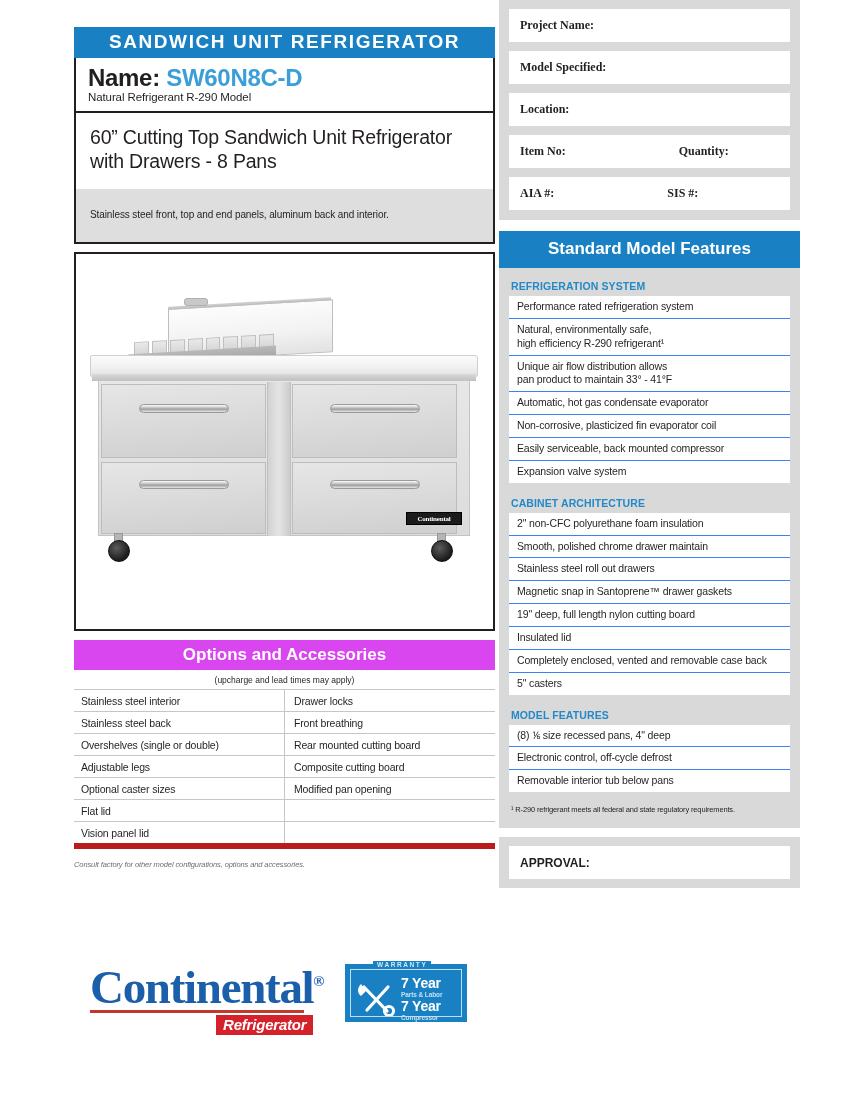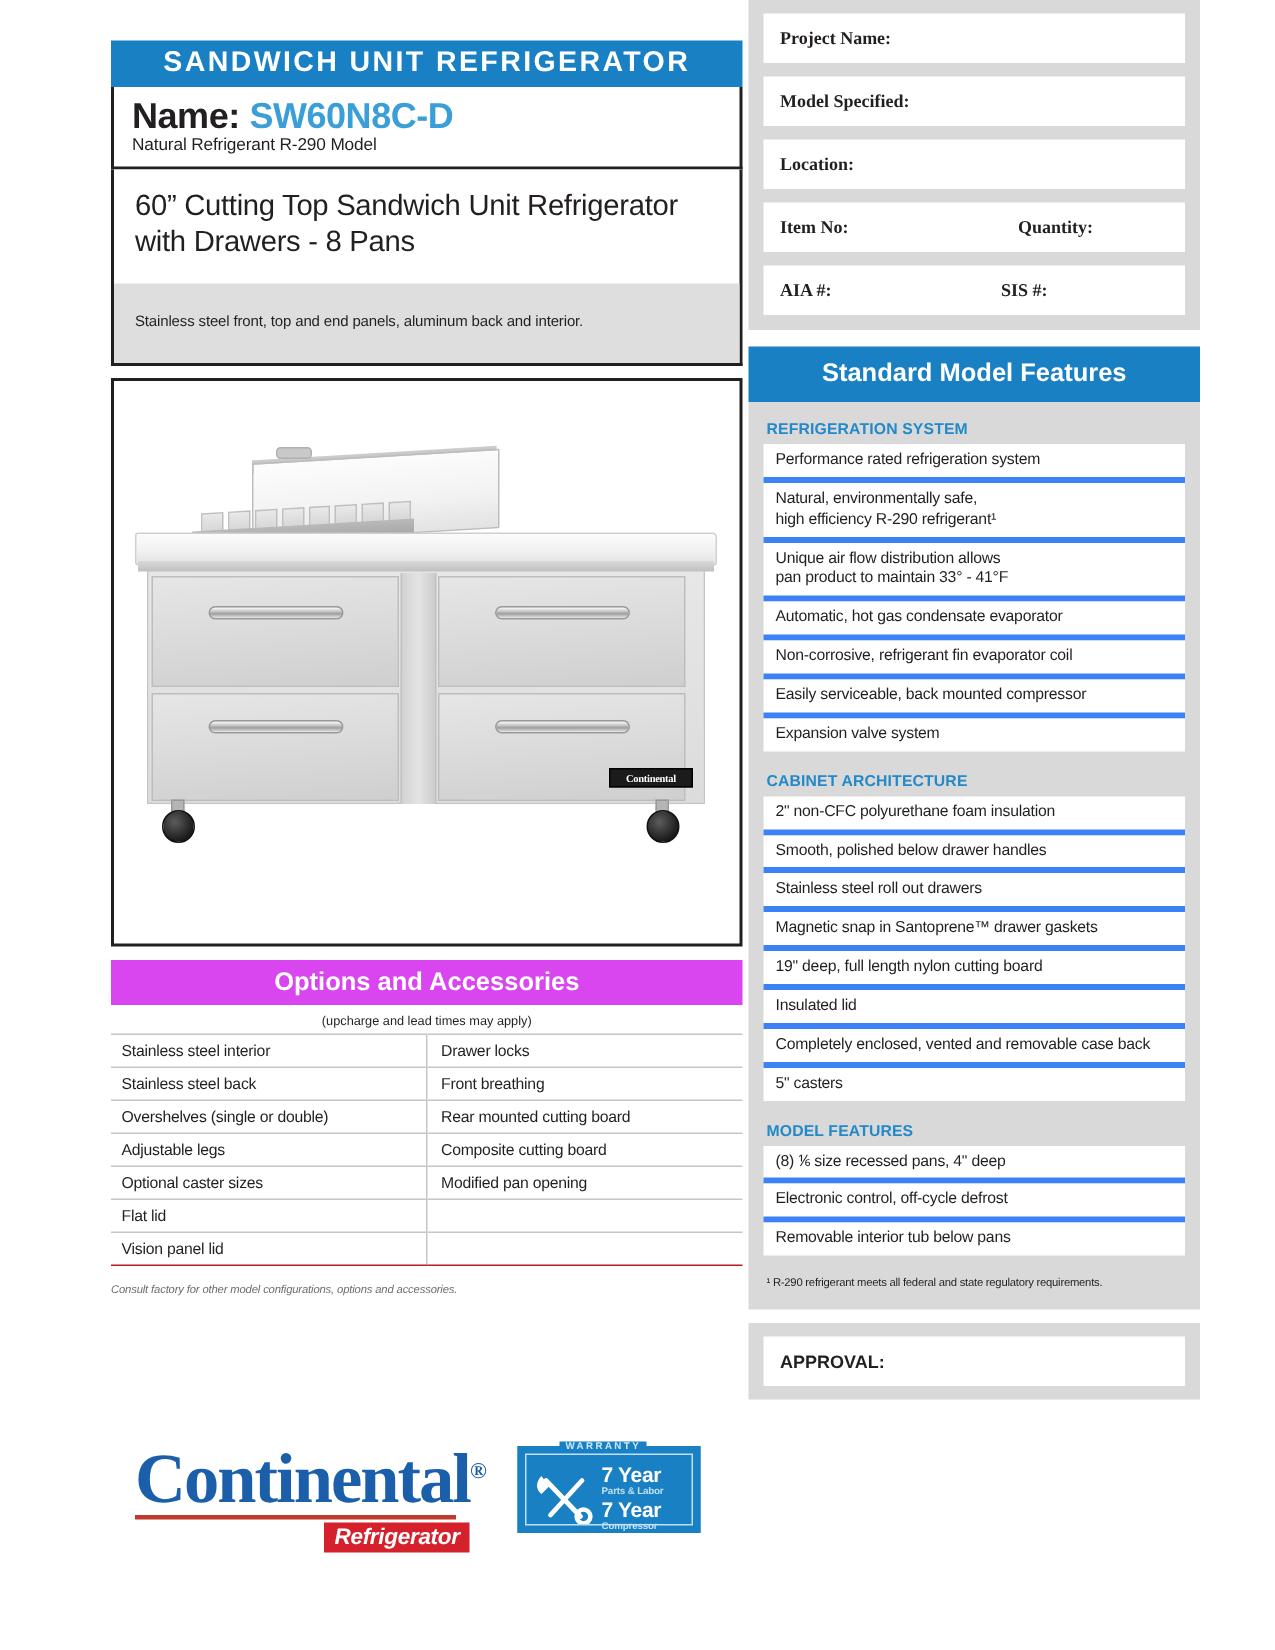--- a/index.html
+++ b/index.html
@@ -157,21 +157,21 @@
   }
   .opt-sub { text-align:center; font-size:8.5px; color:#231f20; padding:5px 0 4px; }
   .opt-table { width:100%; border-collapse:collapse; table-layout:fixed; }
   .opt-table td {
     border-top:1px solid #c6c6c6;
     font-size:10.5px; color:#231f20;
     padding:4.5px 0 4.5px 7px;
     height:20px;
     letter-spacing:-0.15px;
   }
-  .opt-table tr:last-child td { border-bottom:1px solid #b91c1c; }
+  .opt-table tr:last-child td { border-bottom:6px solid #b91c1c; }
   .opt-table td.col2 { border-left:1px solid #c6c6c6; padding-left:9px; }
   .opt-foot {
     font-size:7.5px; font-style:italic; color:#6d6d6d;
     padding-top:11px; letter-spacing:-0.1px;
   }
 
   
   #footer-logo {
     position:absolute; left:90px; top:956px; width:400px; height:84px;
   }
@@ -224,21 +224,21 @@
   }
   .feat-body { background:#d9d9d9; padding:12px 10px 14px 10px; }
   .sec-head {
     color:#2389c8; font-size:10.5px; font-weight:bold;
     letter-spacing:0.1px; padding:0 0 4px 2px;
   }
   .sec-head.spaced { padding-top:14px; }
   .feat-item {
     background:#ffffff; color:#231f20;
     font-size:10.5px; padding:4px 8px 4px 8px;
-    border-bottom:4px solid #3b82f6;
+    border-bottom:1px solid #3b82f6;
     line-height:1.32; letter-spacing:-0.15px;
   }
   .feat-item:last-child { border-bottom:none; }
   .feat-note {
     font-size:7.5px; color:#231f20; padding:13px 2px 0 2px;
     letter-spacing:-0.15px;
   }
 
   .approval-wrap { background:#d9d9d9; padding:9px 10px; margin-top:9px; }
   .approval-row {
@@ -391,29 +391,29 @@
   <div class="feat-banner">Standard Model Features</div>
 
   <div class="feat-body">
 
     <div class="sec-head">REFRIGERATION SYSTEM</div>
     <div>
       <div class="feat-item">Performance rated refrigeration system</div>
       <div class="feat-item">Natural, environmentally safe,<br>high efficiency R-290 refrigerant¹</div>
       <div class="feat-item">Unique air flow distribution allows<br>pan product to maintain 33° - 41°F</div>
       <div class="feat-item">Automatic, hot gas condensate evaporator</div>
-      <div class="feat-item">Non-corrosive, refrigerant fin evaporator coil</div>
+      <div class="feat-item">Non-corrosive, plasticized fin evaporator coil</div>
       <div class="feat-item">Easily serviceable, back mounted compressor</div>
       <div class="feat-item">Expansion valve system</div>
     </div>
 
     <div class="sec-head spaced">CABINET ARCHITECTURE</div>
     <div>
       <div class="feat-item">2" non-CFC polyurethane foam insulation</div>
-      <div class="feat-item">Smooth, polished below drawer handles</div>
+      <div class="feat-item">Smooth, polished chrome drawer maintain</div>
       <div class="feat-item">Stainless steel roll out drawers</div>
       <div class="feat-item">Magnetic snap in Santoprene™ drawer gaskets</div>
       <div class="feat-item">19" deep, full length nylon cutting board</div>
       <div class="feat-item">Insulated lid</div>
       <div class="feat-item">Completely enclosed, vented and removable case back</div>
       <div class="feat-item">5" casters</div>
     </div>
 
     <div class="sec-head spaced">MODEL FEATURES</div>
     <div>

